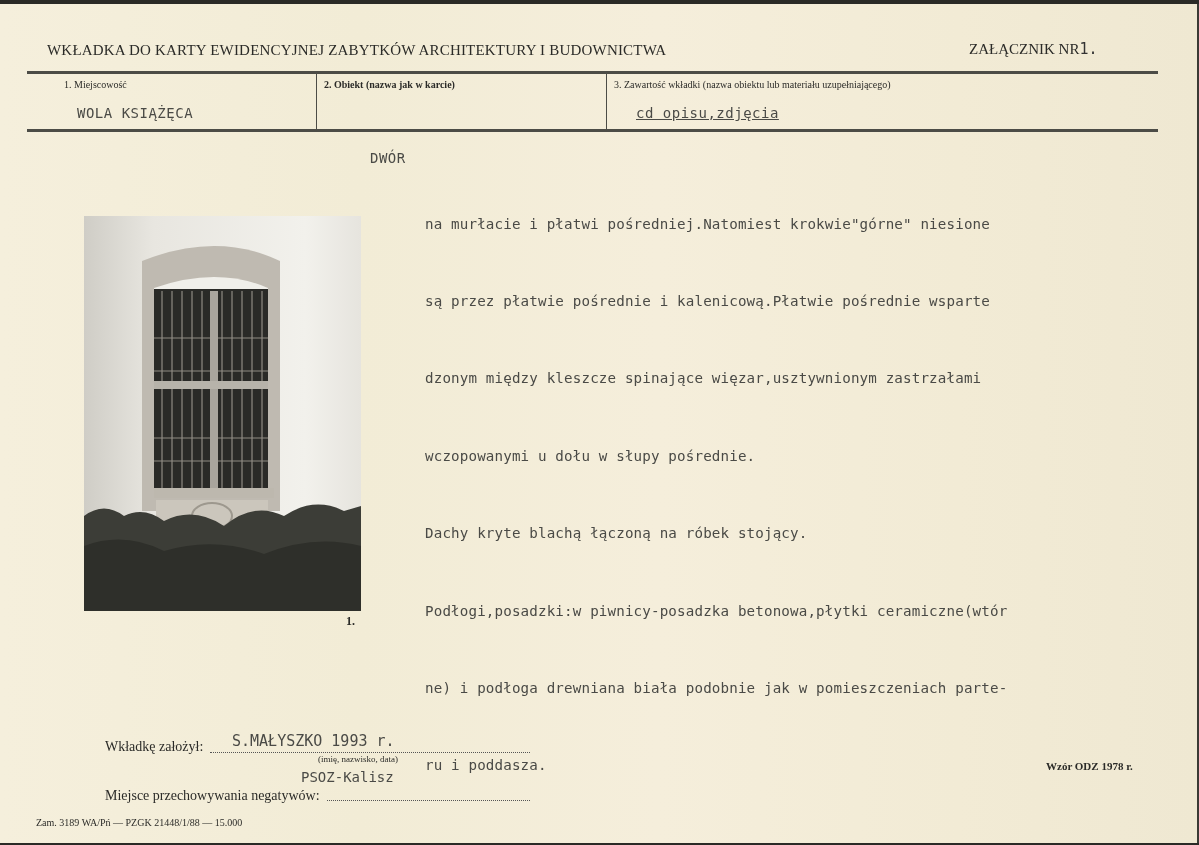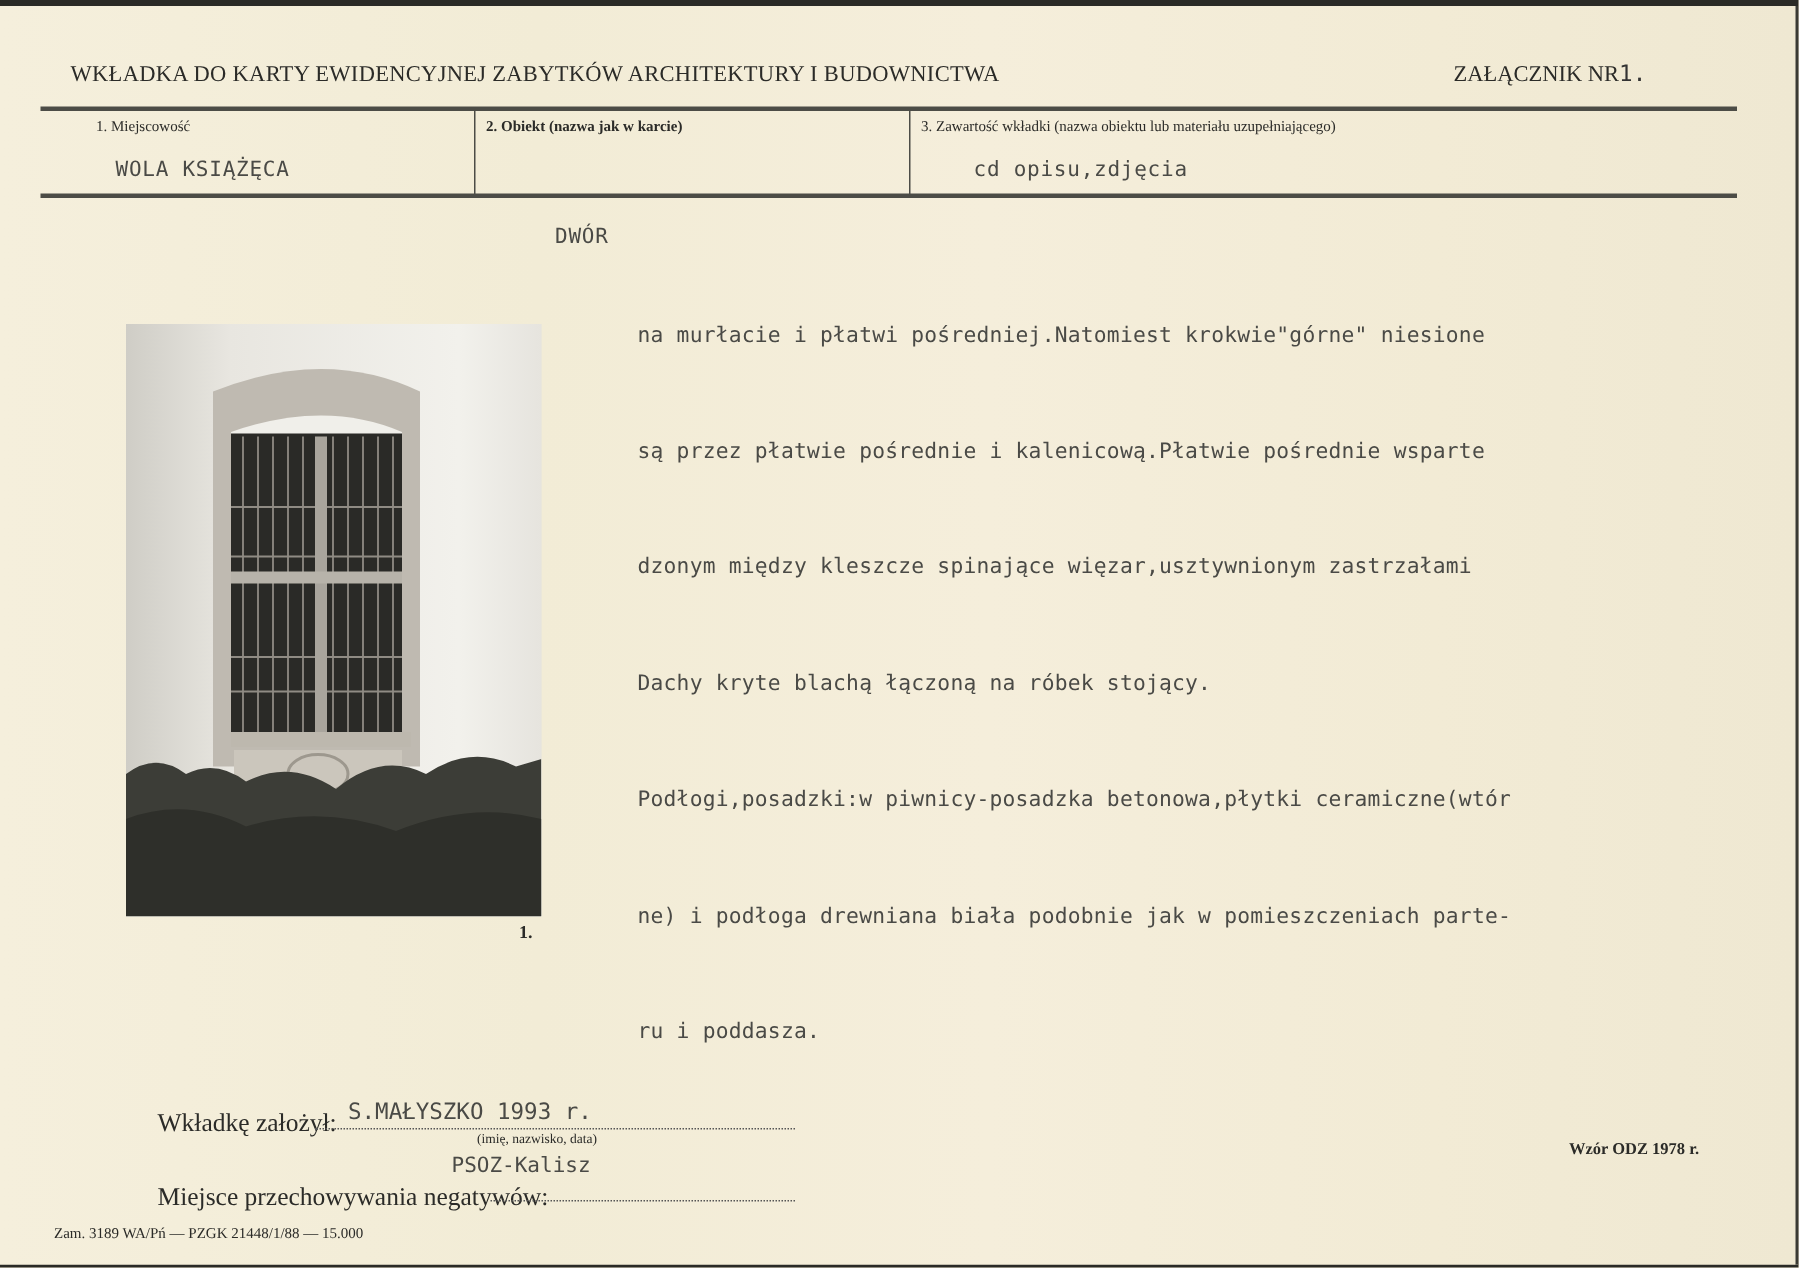--- a/index.html
+++ b/index.html
@@ -27,21 +27,21 @@
     .field-value { font-size: 14px; top: 101px; letter-spacing: 0.5px; }
     .photo {
       position: absolute; left: 84px; top: 212px; width: 277px; height: 395px;
       background: #e4e2dc; overflow: hidden;
     }
     .photo-num { left: 346px; top: 610px; font-size: 12px; font-weight: bold; }
     .body-text {
       position: absolute; left: 425px; top: 156px; width: 700px;
       font-size: 14.2px; line-height: 25.8px; white-space: pre; letter-spacing: 0.15px;
     }
-    .footer-label { font-size: 17px; text-align: right; }
+    .footer-label { font-size: 14px; text-align: right; }
     .dotted { position: absolute; border-bottom: 1px dotted #555; height: 0; }
     .small { font-size: 9px; font-family: Liberation Serif, serif; }
   </style>
 </head>
 <body>
 
 <div class="sheet">
 
   <div class="abs serif title">WKŁADKA DO KARTY EWIDENCYJNEJ ZABYTKÓW ARCHITEKTURY I BUDOWNICTWA</div>
   <div class="abs serif annex">
@@ -53,21 +53,21 @@
   <div class="vline" style="left:606px;"></div>
   <div class="rule bot"></div>
 
   <div class="abs serif field-label" style="left:64px;">1. Miejscowość</div>
   <div class="abs mono field-value" style="left:77px;">WOLA KSIĄŻĘCA</div>
 
   <div class="abs serif field-label" style="left:324px;font-weight:bold;">2. Obiekt (nazwa jak w karcie)</div>
   <div class="abs mono field-value" style="left:370px;margin-top:45px;">DWÓR</div>
 
   <div class="abs serif field-label" style="left:614px;">3. Zawartość wkładki (nazwa obiektu lub materiału uzupełniającego)</div>
-  <div class="abs mono field-value" style="left:649px;">cd opisu,zdjęcia</div>
+  <div class="abs mono field-value" style="left:636px;text-decoration:underline;">cd opisu,zdjęcia</div>
 
   <div class="photo">
     <svg width="277" height="395" viewBox="0 0 277 395" xmlns="http://www.w3.org/2000/svg">
       <defs>
         <linearGradient id="wall" x1="0" x2="1" y1="0" y2="0">
           <stop offset="0" stop-color="#cfcdc6"></stop>
           <stop offset="0.25" stop-color="#e8e6e0"></stop>
           <stop offset="0.8" stop-color="#f2f1ec"></stop>
           <stop offset="1" stop-color="#e6e4de"></stop>
         </linearGradient>
@@ -100,20 +100,21 @@
       <path d="M0,300 Q20,285 40,300 Q60,290 80,305 Q110,290 140,310 Q170,285 200,300 Q230,280 260,295 L277,290 L277,395 L0,395 Z" fill="#3c3d37"></path>
       <path d="M0,330 Q40,315 80,335 Q130,320 180,338 Q230,318 277,330 L277,395 L0,395 Z" fill="#2e2f2a"></path>
     </svg>
   </div>
   <div class="abs serif photo-num">1.</div>
 
   <div class="body-text mono">
     <div>na murłacie i płatwi pośredniej.Natomiest krokwie"górne" niesione</div>
     <div>są przez płatwie pośrednie i kalenicową.Płatwie pośrednie wsparte</div>
     <div>dzonym między kleszcze spinające więzar,usztywnionym zastrzałami</div>
+    <div>wczopowanymi u dołu w słupy pośrednie.</div>
     <div>Dachy kryte blachą łączoną na róbek stojący.</div>
     <div>Podłogi,posadzki:w piwnicy-posadzka betonowa,płytki ceramiczne(wtór</div>
     <div>ne) i podłoga drewniana biała podobnie jak w pomieszczeniach parte-</div>
     <div>ru i poddasza.</div>
     
     
     
     
     
     

